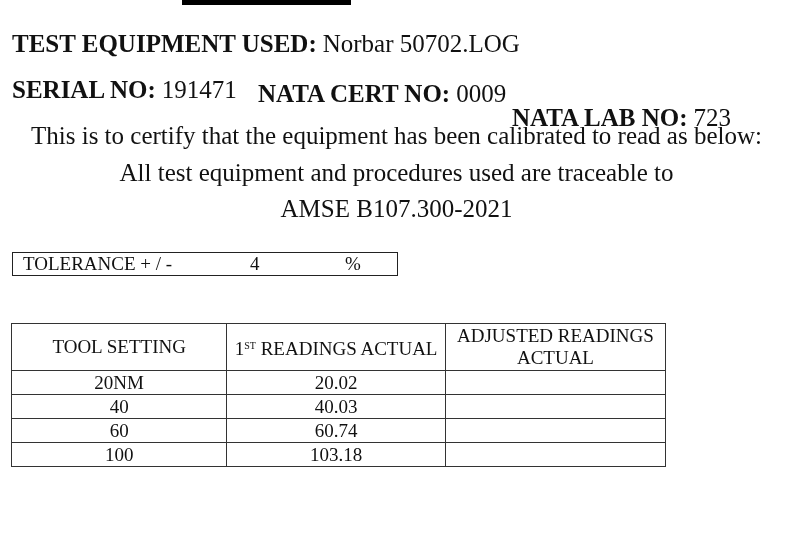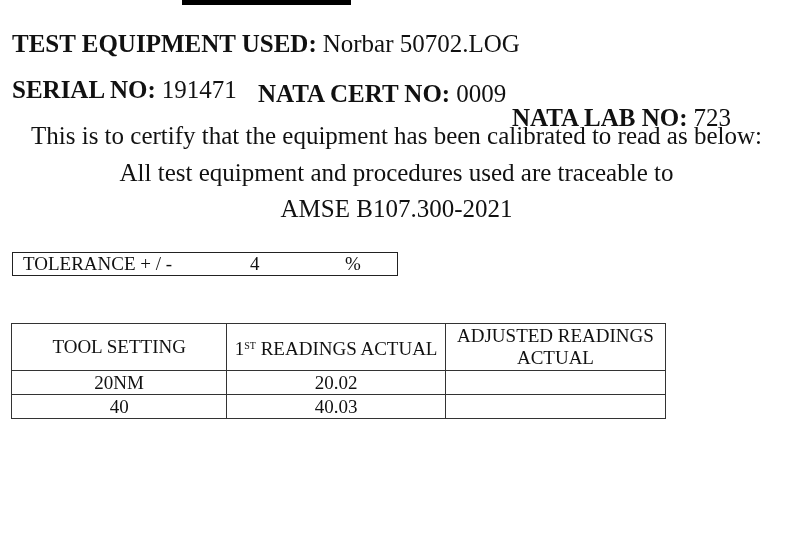--- a/index.html
+++ b/index.html
@@ -65,14 +65,24 @@
     <tr>
       <td>20NM</td>
       <td>20.02</td>
       <td></td>
     </tr>
     <tr>
       <td>40</td>
       <td>40.03</td>
       <td></td>
     </tr>
+    <tr>
+      <td>60</td>
+      <td>60.74</td>
+      <td></td>
+    </tr>
+    <tr>
+      <td>100</td>
+      <td>103.18</td>
+      <td></td>
+    </tr>
   </tbody>
 </table>
 
 </body></html>

